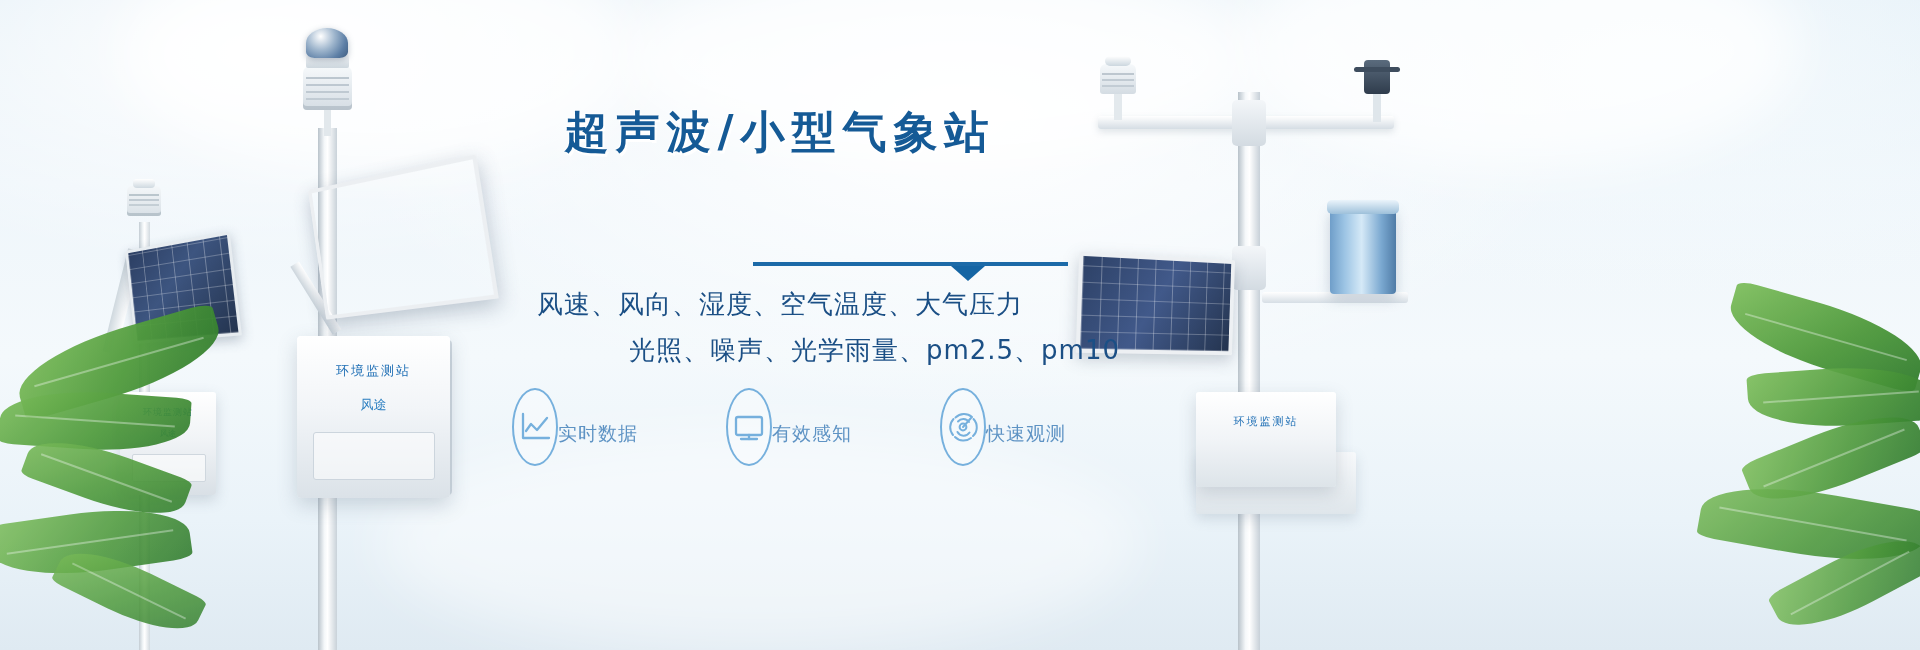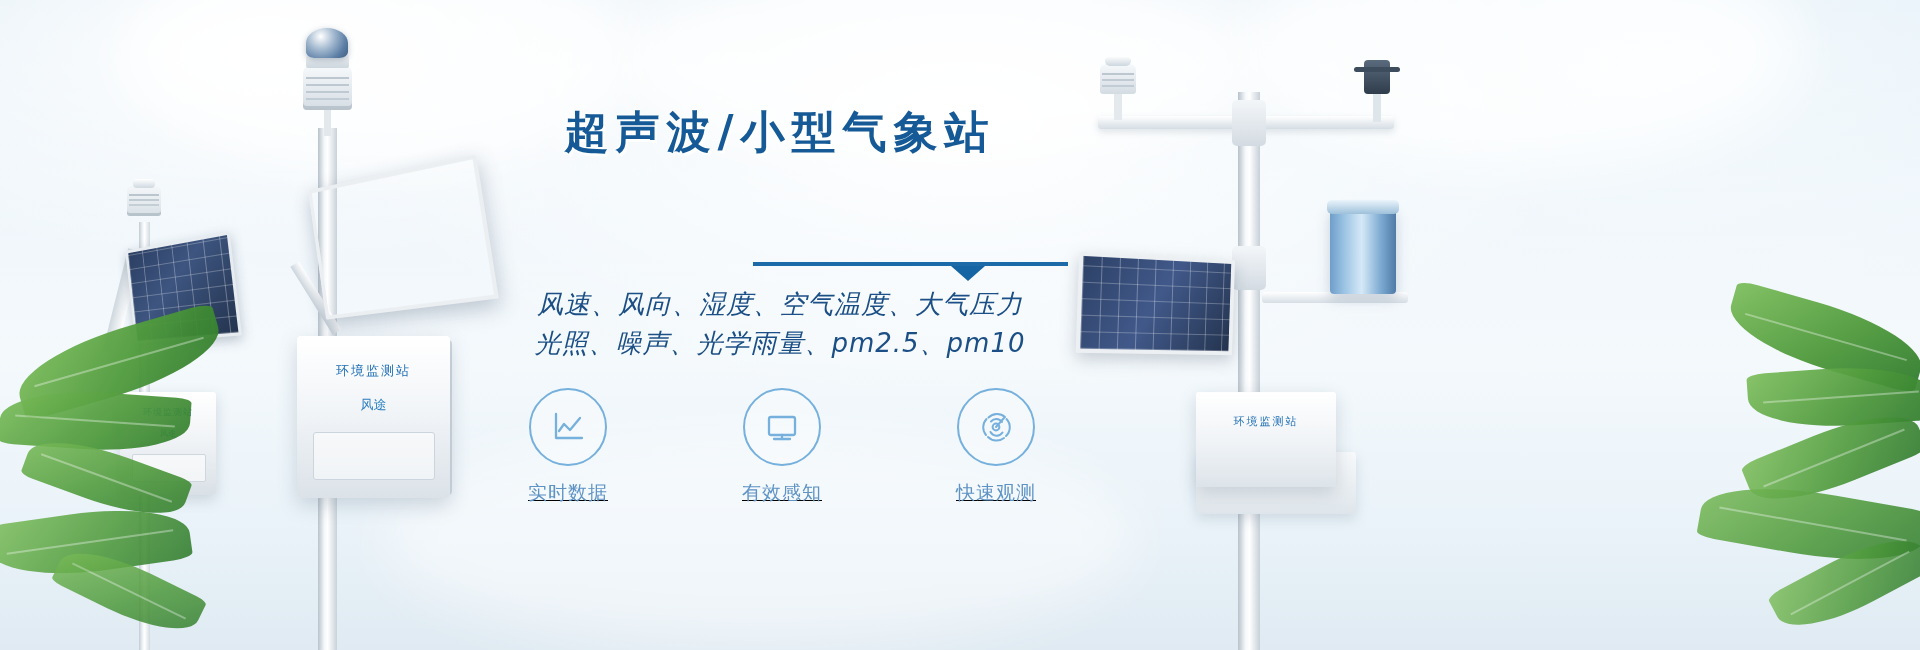--- a/index.html
+++ b/index.html
@@ -166,27 +166,27 @@
     font-family:"DejaVu Sans","Liberation Sans",sans-serif;
     font-size:44px;font-weight:bold;letter-spacing:7px;color:#155a96;line-height:1.18;
     text-shadow:2px 3px 0 rgba(255,255,255,.95),-1px -1px 0 rgba(255,255,255,.8);
     white-space:nowrap;}
   .rule{position:absolute;left:313px;top:262px;width:315px;height:4px;background:#1c6aa8;}
   .rule:after{content:"";position:absolute;left:198px;top:4px;width:0;height:0;
     border-left:17px solid transparent;border-right:17px solid transparent;
     border-top:15px solid #1565a4;}
   .sub{position:absolute;left:0;width:680px;text-align:center;
     font-family:"DejaVu Sans","Liberation Sans",sans-serif;
-    font-size:26px;color:#1b4f85;letter-spacing:1px;white-space:nowrap;font-style:italic;}
+    font-size:26px;color:#1b4f85;letter-spacing:1px;white-space:nowrap;}
   .sub1{top:287px;}
-  .sub2{top:326px;}
+  .sub2{top:333px;text-align:right;}
 
   .features{position:absolute;left:72px;top:388px;width:540px;
     display:flex;justify-content:space-between;align-items:flex-start;}
-  .feat{width:112px;display:flex;flex-direction:column;align-items:center;cursor:pointer;text-decoration:underline;}
+  .feat{width:112px;display:flex;flex-direction:row;align-items:center;cursor:pointer;}
   .feat .ring{width:74px;height:74px;border-radius:50%;border:2px solid #76b0dd;
     display:flex;align-items:center;justify-content:center;background:rgba(255,255,255,.28);}
   .feat .cap{margin-top:14px;font-family:"DejaVu Sans","Liberation Sans",sans-serif;
     font-size:19px;color:#5e93c4;letter-spacing:1px;white-space:nowrap;}
 </style>
 </head>
 <body>
 
 <div class="banner">
 

